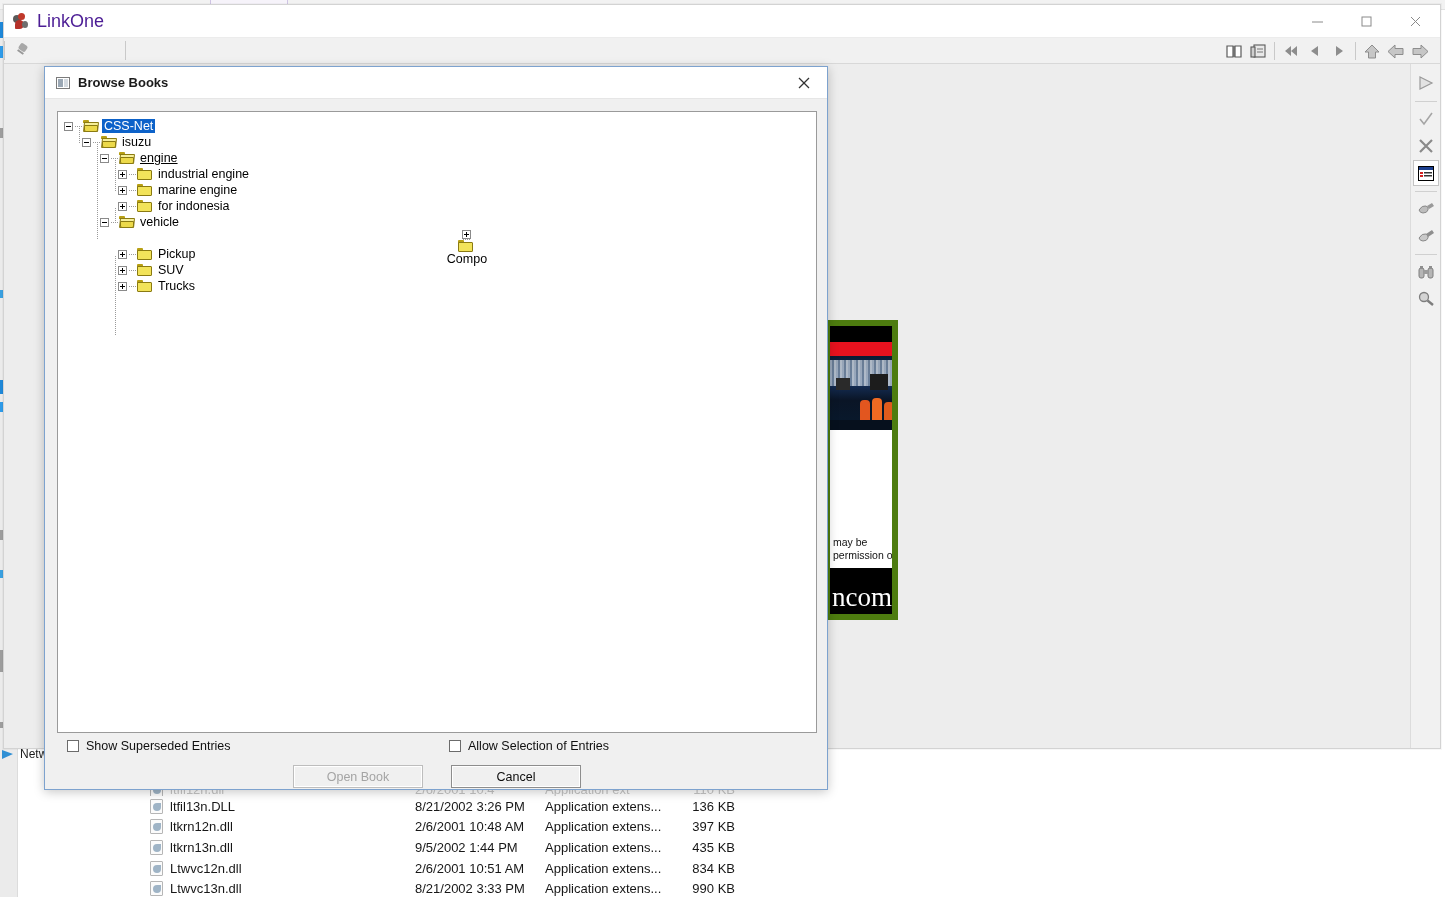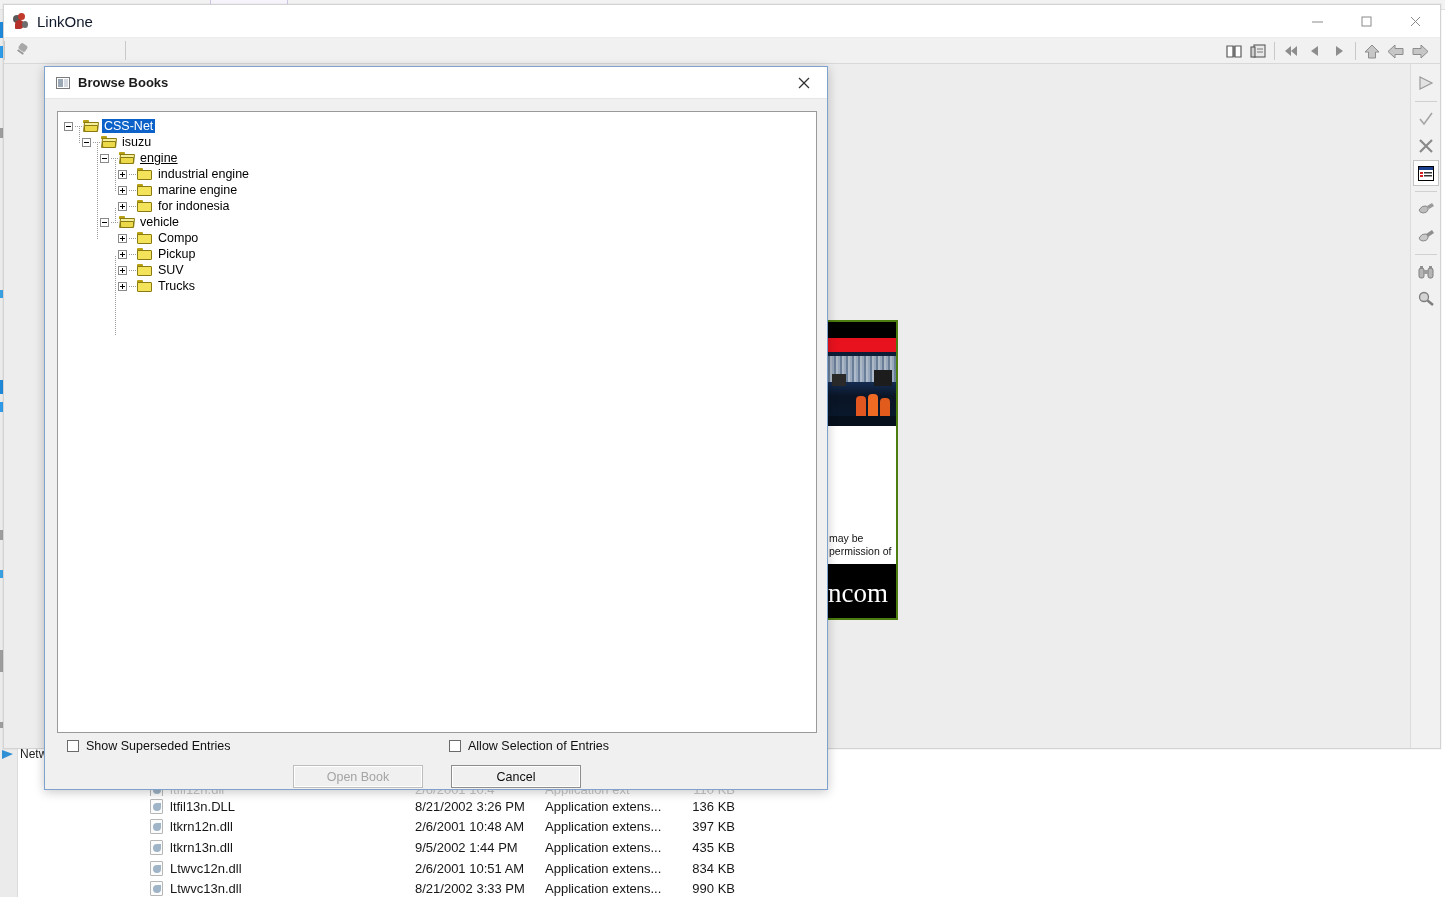--- a/index.html
+++ b/index.html
@@ -90,21 +90,21 @@
     width: 17px; height: 17px; position: relative; flex: none; margin-right: 8px;
   }
   .lo-appicon .b1 { position:absolute; left:1px; top:2px; width:8px; height:8px;
       background:#5a5a5a; border-radius:50%; }
   .lo-appicon .b2 { position:absolute; left:6px; top:0px; width:7px; height:7px;
       background:#c0392b; border-radius:50%; }
   .lo-appicon .b3 { position:absolute; left:3px; top:7px; width:9px; height:9px;
       background:#b5322a; border-radius:50% 50% 50% 10%; }
   .lo-appicon .b4 { position:absolute; left:10px; top:8px; width:6px; height:7px;
       background:#6e6e6e; border-radius:50%; }
-  .lo-title { font-size: 15px; color: #0f172a; }
+  .lo-title { font-size: 18px; color: #4c1d95; }
 
   .winctrls { position: absolute; right: 0; top: 0; height: 33px; display: flex; }
   .wc {
     width: 49px; height: 33px; display: flex; align-items: center; justify-content: center;
     color: #8a8a8a;
   }
   .wc svg { display: block; }
 
   .lo-menubar {
     position: relative; height: 26px; background: #f1f1f1;
@@ -146,21 +146,21 @@
   .sbtn {
     width: 26px; height: 26px; margin-bottom: 1px;
     display: flex; align-items: center; justify-content: center;
   }
   .sbtn.active { background: #ffffff; border: 1px solid #c4c4c4; }
   .sb-sep { width: 22px; height: 1px; background: #d0d0d0; margin: 4px 0; }
 
   
   .doc-page {
     position: absolute; left: 820px; top: 256px; width: 74px; height: 300px;
-    background: #be185d; border: 2px solid #4d7c0f; overflow: hidden;
+    background: #be185d; border: 6px solid #4d7c0f; overflow: hidden;
   }
   .doc-blackbar { width: 100%; height: 16px; background: #000000; }
   .doc-redbar { width: 100%; height: 14px; background: #e8121e; }
   .doc-photo {
     width: 100%; height: 74px; position: relative; overflow: hidden;
     background: linear-gradient(180deg,#0c1b33 0%,#17325e 35%,#0a1526 60%,#081a2e 100%);
   }
   .doc-photo .snow { position:absolute; left:0; top:4px; width:100%; height:26px;
     background: repeating-linear-gradient(90deg,#b9c6d6 0 2px,#7f93ab 2px 4px,#d5dde6 4px 6px); opacity:.8;}
   .doc-photo .rig1 { position:absolute; left:6px; top:22px; width:14px; height:12px; background:#2a2a2a;}
@@ -614,21 +614,21 @@
         <span class="dots"></span>
         <span class="folder open">
             <span class="tab"></span>
             <span class="body"></span>
             <span class="front"></span>
           </span>
         <span class="tlabel">vehicle</span>
       </div>
 
 
-      <div class="tnode" style="padding-left:56px;">
+      <div class="tnode" style="padding-left:56px;flex-direction:column;">
         <span class="tbox plus"></span>
         <span class="dots"></span>
         <span class="folder">
             <span class="tab"></span>
             <span class="body"></span>
           </span>
         <span class="tlabel">Compo</span>
       </div>
 
       <div class="tnode" style="padding-left:56px;">

